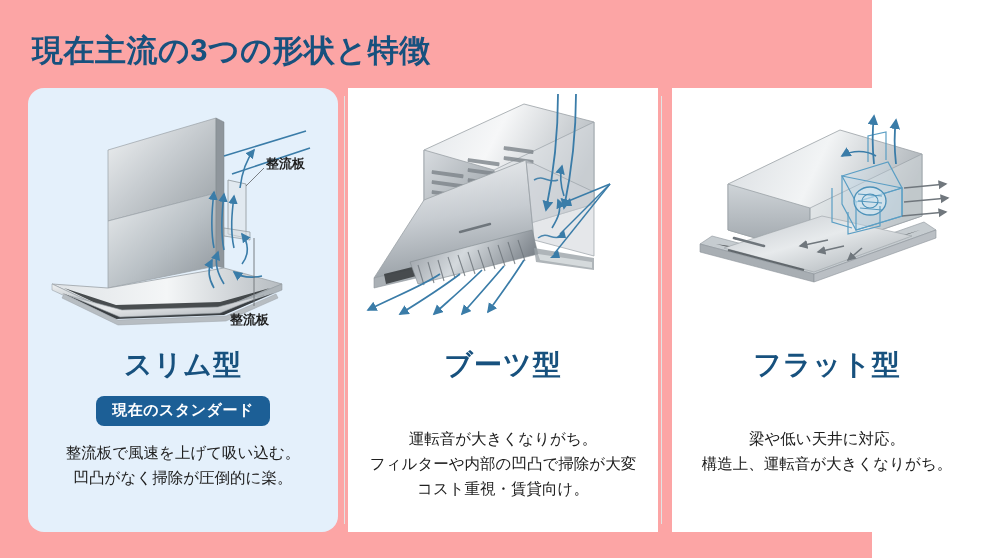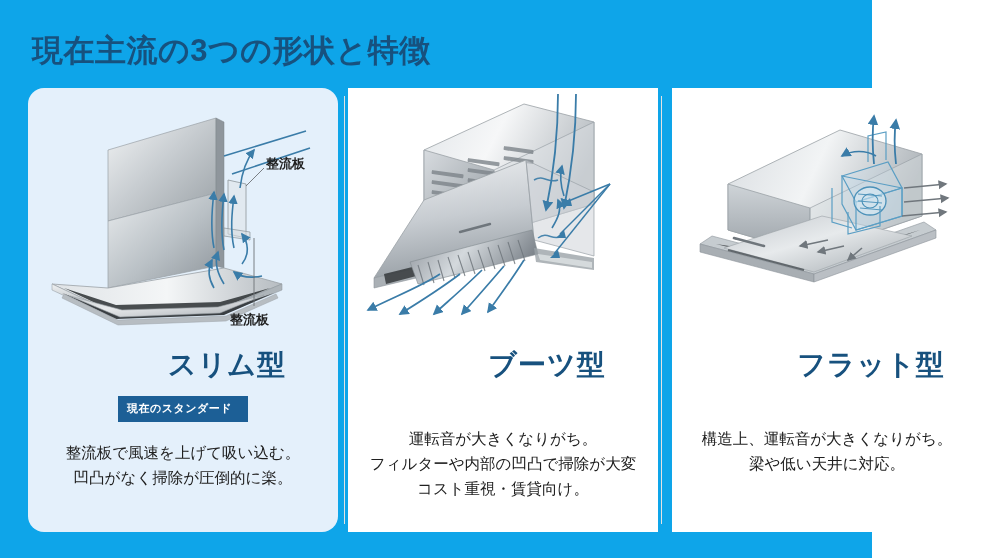--- a/index.html
+++ b/index.html
@@ -2,21 +2,21 @@
 <html><head>
 <meta charset="utf-8">
 <style>
   * { box-sizing: border-box; margin: 0; padding: 0; }
   html, body {
     width: 1000px; height: 558px;
     background: #ffffff;
     font-family: "Liberation Sans", "DejaVu Sans", sans-serif;
     overflow: hidden;
   }
-  .page { position: relative; width: 872px; height: 558px; background: #0ea5e9; }
+  .page { position: relative; width: 872px; height: 558px; background: #fca5a5; }
 
   .page-title {
     position: absolute; left: 32px; top: 30px;
     font-size: 31px; font-weight: bold; letter-spacing: 0.5px;
     color: #17517e; white-space: nowrap;
   }
 
   
   .cards { position: absolute; left: 0; top: 88px; width: 1000px; height: 444px; }
 
@@ -30,31 +30,30 @@
     background: #e3e3e3;
   }
 
   .illus { position: absolute; left: 0; top: 0; width: 310px; height: 248px; }
   .illus svg { display: block; width: 310px; height: 248px; }
 
   .card-title {
     position: absolute; left: 0; width: 310px; text-align: center;
     font-size: 28px; font-weight: bold; color: #17517e;
     letter-spacing: 1px;
-    margin-left: 44px;
   }
   .t1 { top: 258px; }
   .t2 { top: 258px; }
   .t3 { top: 258px; }
 
   .badge-wrap { position: absolute; left: 0; width: 310px; top: 308px; text-align: center; }
   .badge {
-    display: inline-block; padding: 5px 16px 6px 9px;
+    display: inline-block; padding: 5px 16px 6px 16px;
     background: #1c5f96; color: #ffffff;
-    font-size: 11px; font-weight: bold; border-radius: 0;
+    font-size: 15px; font-weight: bold; border-radius: 8px;
     letter-spacing: 0.5px;
   }
 
   .desc {
     position: absolute; left: 8px; width: 294px; text-align: center;
     font-size: 15.5px; line-height: 1.62; color: #202020;
   }
   .d1 { top: 352px; }
   .d2 { top: 338px; }
   .d3 { top: 338px; }
@@ -365,19 +364,19 @@
             <path d="M156,152 L128,158"></path>
             <path d="M172,158 L146,164"></path>
             <path d="M190,160 L176,172"></path>
           </g>
         </svg>
       </div>
 
       <div class="card-title t3">フラット型</div>
 
       <div class="desc d3">
+        <div>梁や低い天井に対応。</div>
         <div>構造上、運転音が大きくなりがち。</div>
-        <div>梁や低い天井に対応。</div>
       </div>
     </div>
 
   </div>
 </div>
 
 </body></html>

